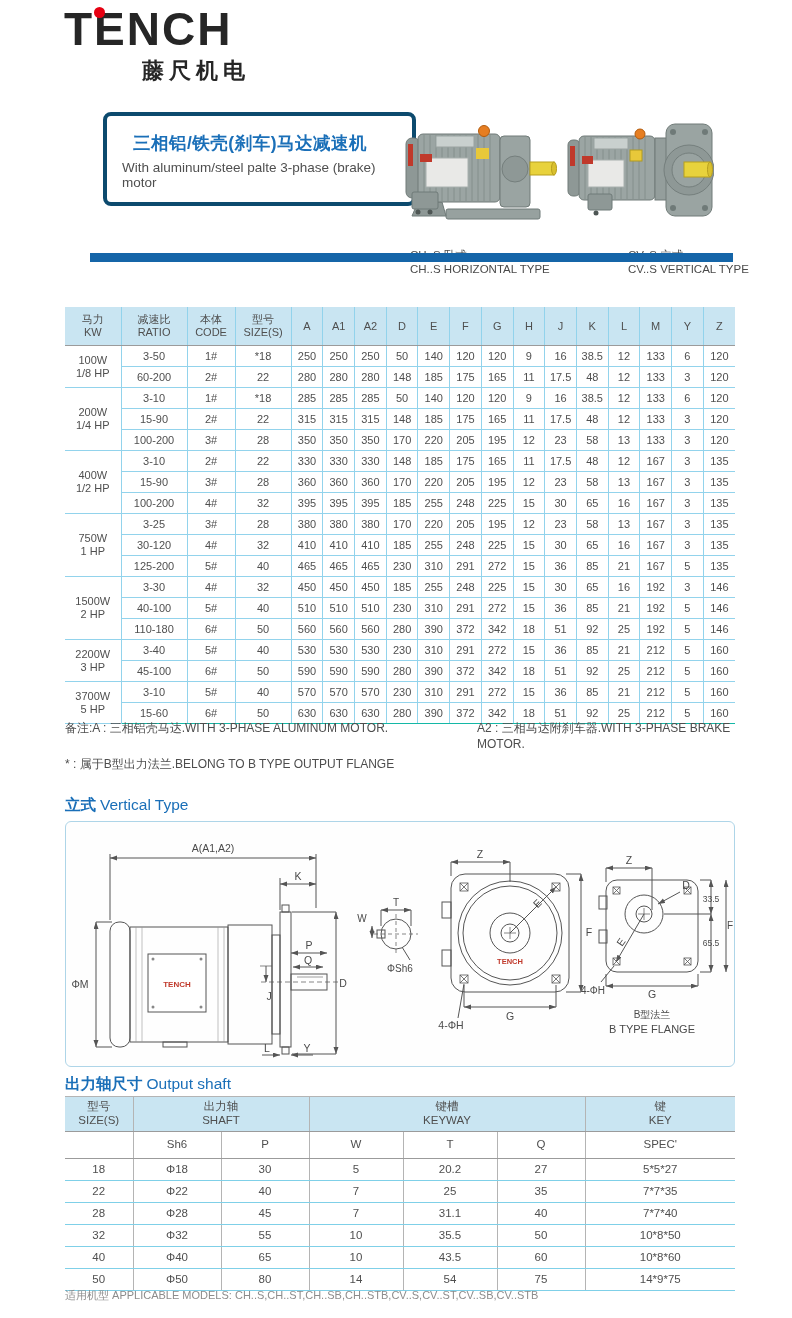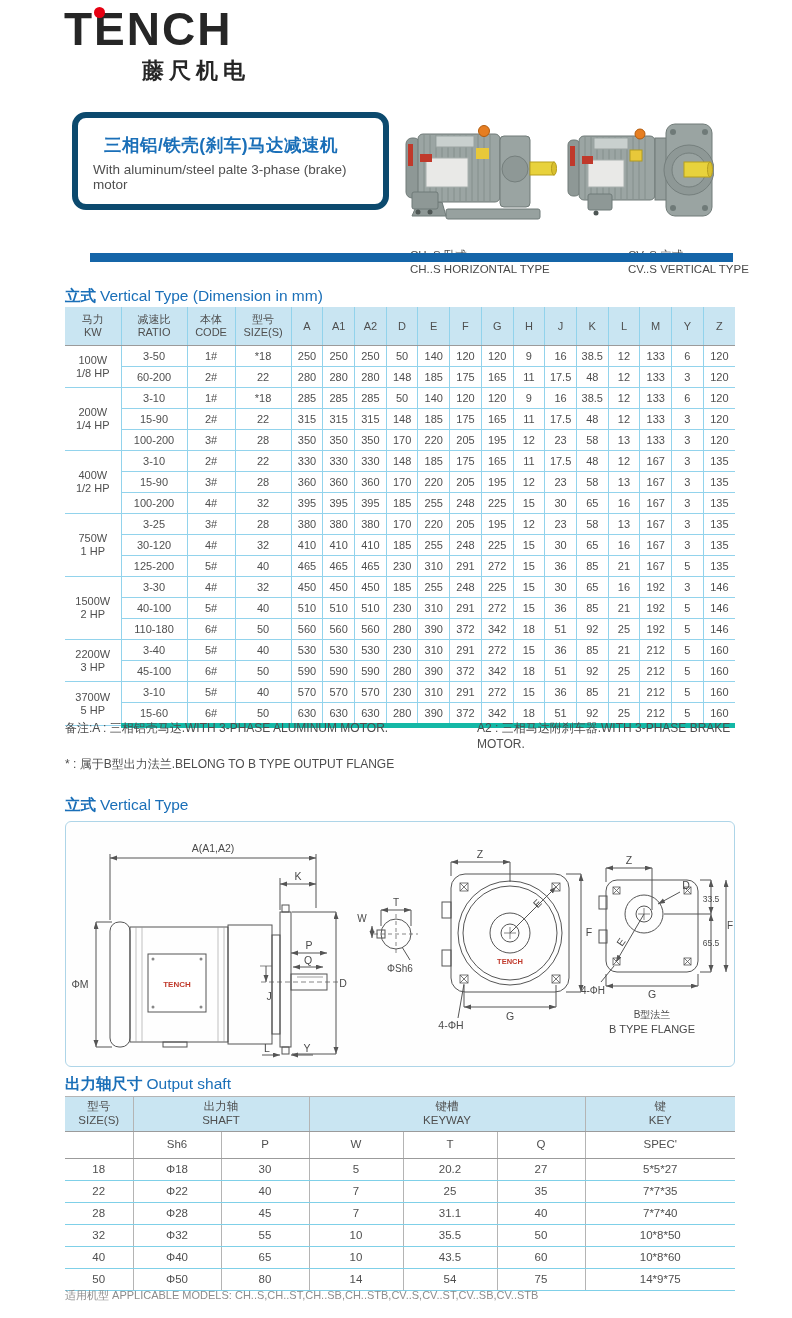--- a/index.html
+++ b/index.html
@@ -6,42 +6,42 @@
   .page{position:relative;width:792px;height:1318px;background:#fff;overflow:hidden;
         font-family:"Liberation Sans","DejaVu Sans",sans-serif;color:#4f4f4f;}
 
   
   .logo{position:absolute;left:64px;top:6px;width:290px;}
   .logo-en{position:relative;font-weight:bold;font-size:46px;letter-spacing:2px;color:#262626;line-height:1;}
   .logo-dot{position:absolute;left:30px;top:1px;width:11px;height:11px;border-radius:50%;}
   .logo-cn{font-weight:bold;font-size:22px;letter-spacing:5px;color:#262626;margin:4px 0 0 78px;}
 
   
-  .hd-box{position:absolute;left:72px;top:112px;width:305px;height:86px;
-          border:6px solid #0c4a6e;border-radius:14px;background:#fff;}
+  .hd-box{position:absolute;left:103px;top:112px;width:305px;height:86px;
+          border:4px solid #0c4a6e;border-radius:8px;background:#fff;}
   .hd-cn{margin:15px 0 5px 26px;font-size:17.5px;font-weight:bold;color:#1a6fb8;letter-spacing:.5px;}
   .hd-en{margin-left:15px;font-size:13.5px;color:#4f4f4f;}
 
   .motor-svg{position:absolute;}
   .caption{position:absolute;font-size:11.5px;color:#4a4a4a;line-height:1.25;margin-top:28px;}
   .bar{position:absolute;left:90px;top:253px;width:643px;height:9px;}
 
   
   .sec-title{position:absolute;font-size:15.5px;color:#1a6fb8;}
   .sec-title .cn{font-weight:bold;margin-right:4px;}
 
   
   .dim{position:absolute;left:65px;top:307px;width:670px;border-collapse:collapse;
        table-layout:fixed;font-size:11px;color:#4f4f4f;}
   .dim th,.dim td{border:1px solid #92d3ec;text-align:center;vertical-align:middle;
        padding:0;font-weight:normal;line-height:1.15;}
   .dim thead th{background:#c9e5f2;height:38px;border-top:none;border-bottom:1px solid #9b9b9b;}
   .dim tbody td{height:20px;}
   .dim tr.group-start td{border-top:1px solid #9b9b9b;}
-  .dim tbody tr:last-child td{border-bottom:5px solid #14b8a6;}
+  .dim tbody tr:last-child td{border-bottom:1px solid #14b8a6;}
   .dim th:first-child,.dim td:first-child{border-left:none;}
   .dim th:last-child,.dim td:last-child{border-right:none;}
 
   
   .notes{position:absolute;left:65px;top:720px;width:672px;display:grid;
          grid-template-columns:386px 286px;row-gap:5px;font-size:12px;color:#4d4d4d;}
   .notes .indent{padding-left:26px;}
 
   
   .draw-box{position:absolute;left:65px;top:821px;width:668px;height:244px;
@@ -158,23 +158,20 @@
     <div>CH..S 卧式</div>
     <div>CH..S HORIZONTAL TYPE</div>
   </div>
   <div class="caption" style="left:628px;top:220px;">
     <div>CV..S 立式</div>
     <div>CV..S  VERTICAL TYPE</div>
   </div>
 
   <div class="bar" style="background:#1565a8;"></div>
 
-  <div class="sec-title" style="left:65px;top:286px;">
-    <span class="cn">立式</span><span>Vertical Type (Dimension in mm)</span>
-  </div>
 
   <table class="dim">
     <colgroup>
       <col style="width:56px">
         <col style="width:66px">
         <col style="width:48px">
         <col style="width:56px">
       <col span="14" style="width:31.7px">
     </colgroup>
     <thead>

